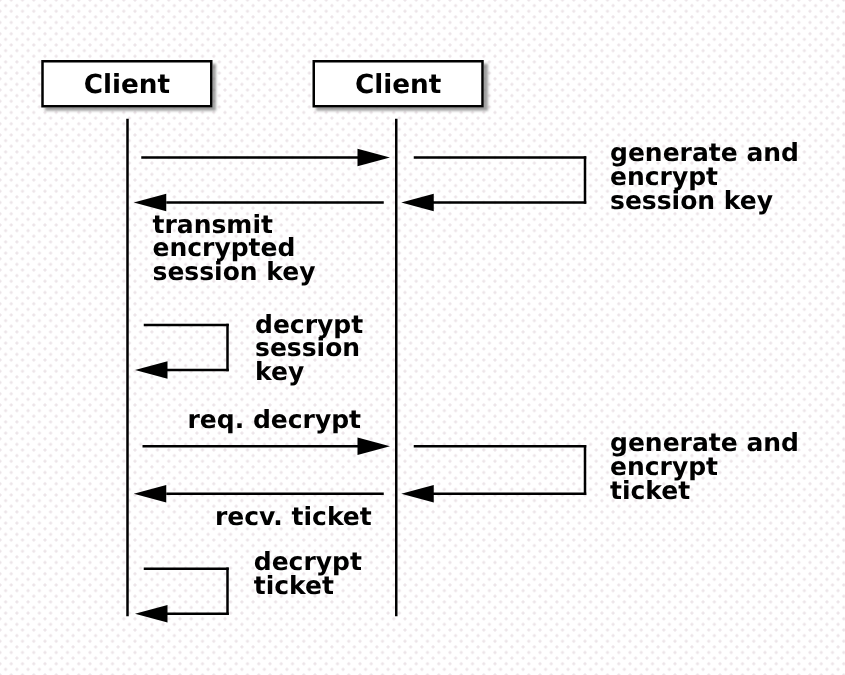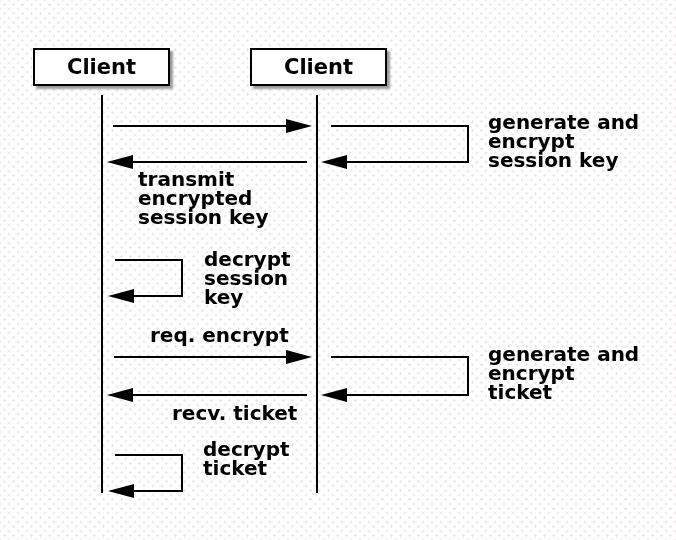--- a/index.html
+++ b/index.html
@@ -92,31 +92,31 @@
   <div class="ah r" style="left:286px; top:119px;"></div>
 
   <div class="loop" style="left:331px; top:125px; width:138px; height:38px;"></div>
   <div class="ah l" style="left:321px; top:155px;"></div>
   <div class="lbl" style="left:488px; top:113px;">generate and
 encrypt
 session key</div>
 
   <div class="hline" style="left:133px; top:161px; width:174px;"></div>
   <div class="ah l" style="left:107px; top:155px;"></div>
-  <div class="lbl" style="left:122px; top:170px;margin-left:16px;">transmit
+  <div class="lbl" style="left:122px; top:170px;">transmit
 encrypted
 session key</div>
 
   <div class="loop" style="left:115px; top:259px; width:68px; height:38px;"></div>
   <div class="ah l" style="left:108px; top:289px;"></div>
   <div class="lbl" style="left:204px; top:250px;">decrypt
 session
 key</div>
 
-  <div class="lbl" style="left:150px; top:326px;">req. encrypt</div>
+  <div class="lbl" style="left:150px; top:326px;">req. decrypt</div>
   <div class="hline" style="left:114px; top:356px; width:174px;"></div>
   <div class="ah r" style="left:286px; top:350px;"></div>
 
   <div class="loop" style="left:331px; top:356px; width:138px; height:40px;"></div>
   <div class="ah l" style="left:321px; top:388px;"></div>
   <div class="lbl" style="left:488px; top:345px;">generate and
 encrypt
 ticket</div>
 
   <div class="hline" style="left:133px; top:394px; width:174px;"></div>

